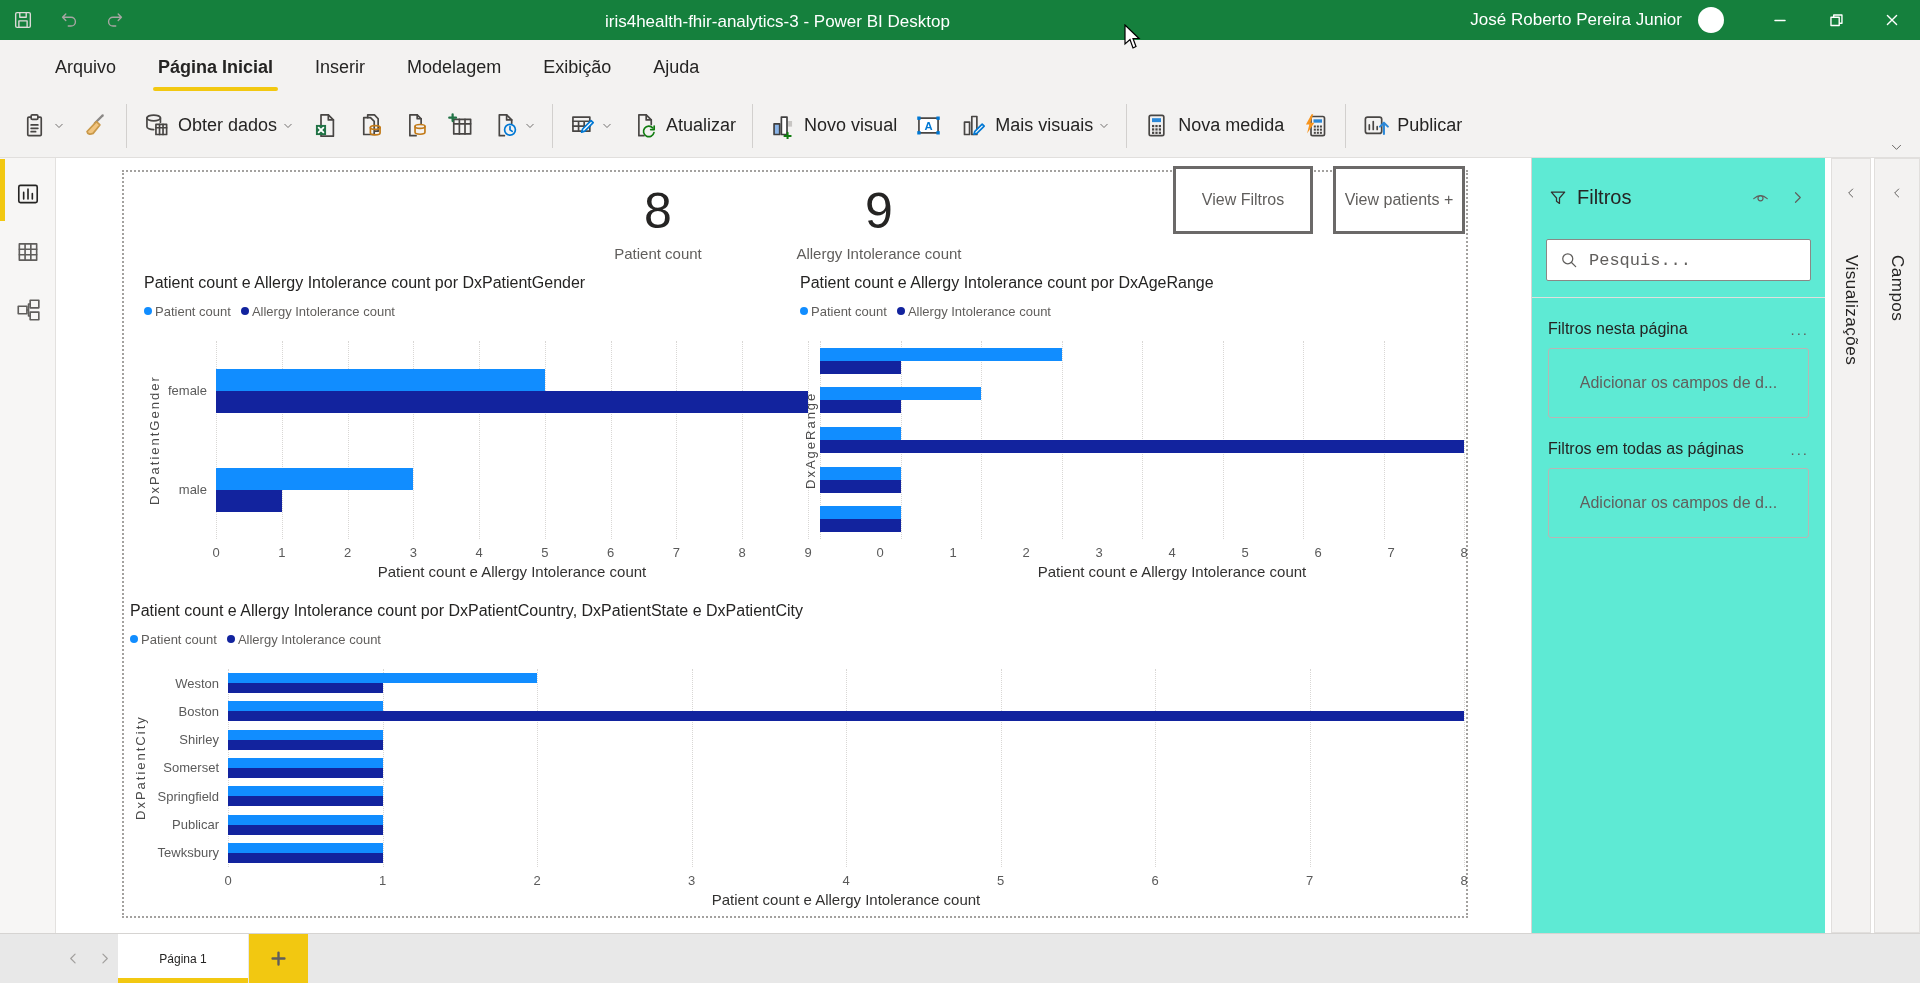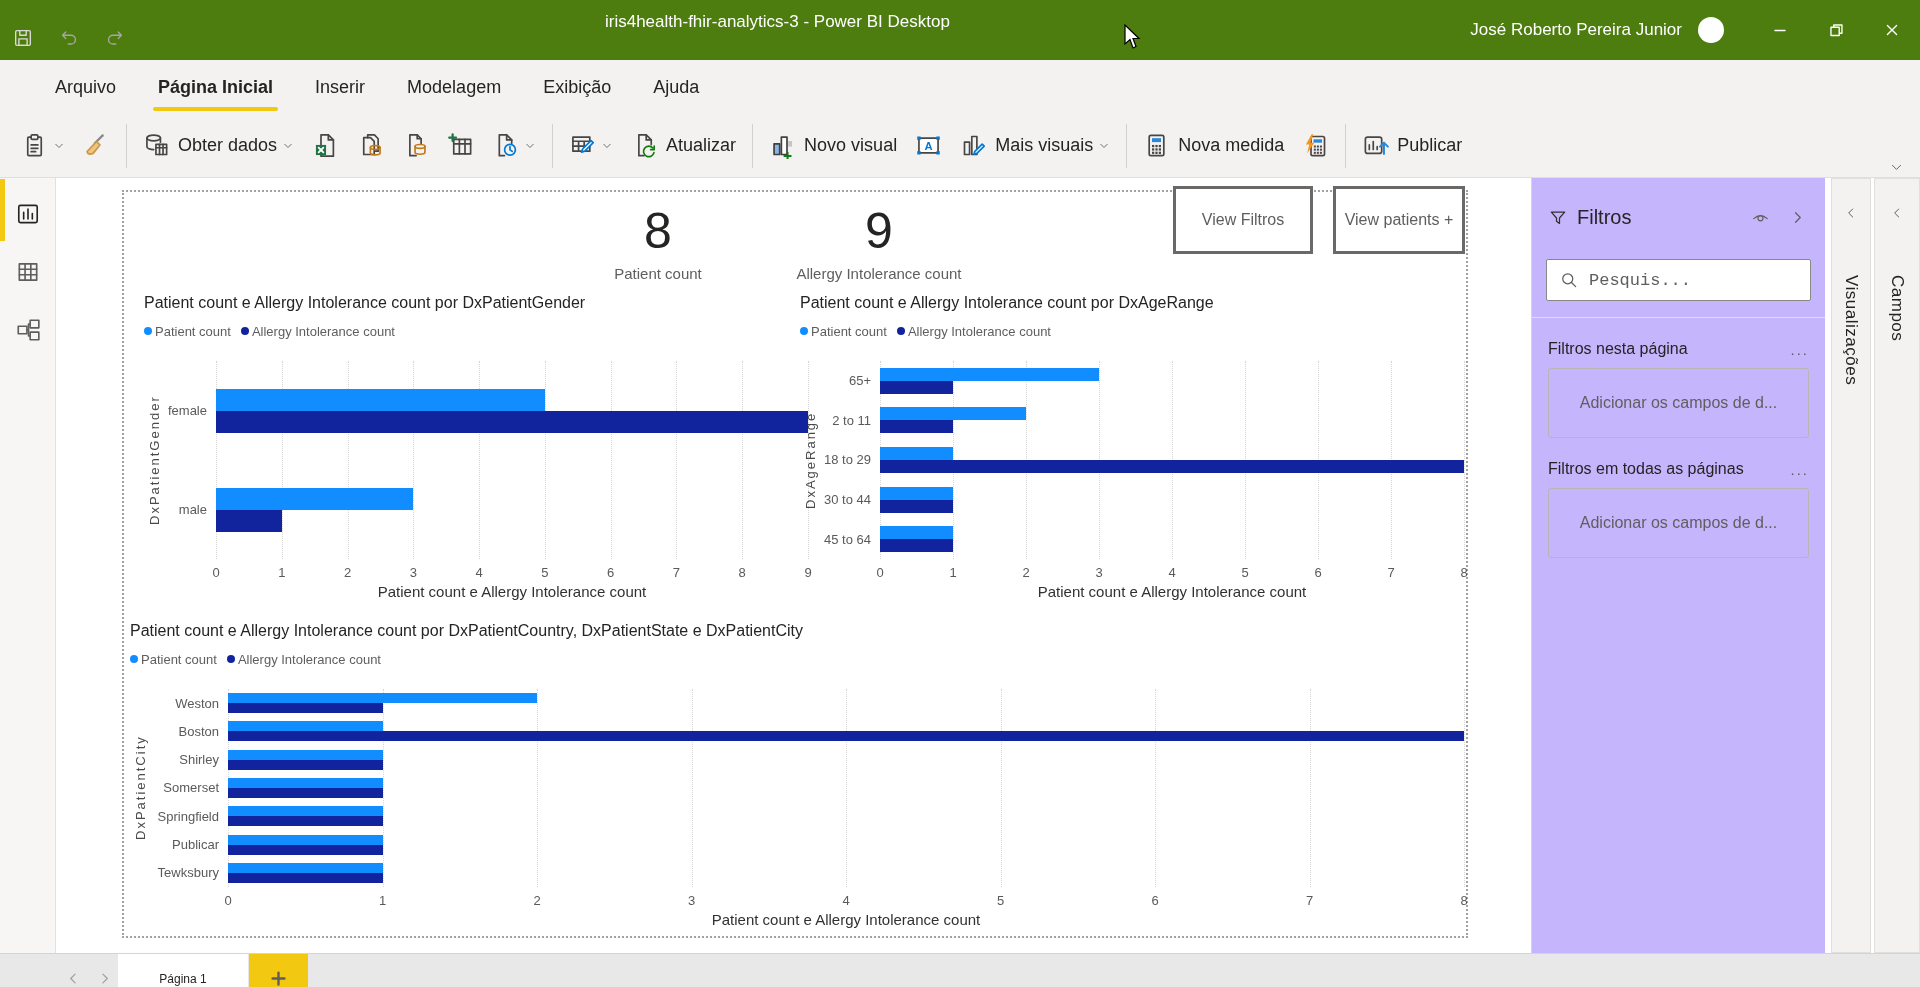--- a/index.html
+++ b/index.html
@@ -1,20 +1,20 @@
 <!DOCTYPE html>
 <html style="--accent: #F2C811;"><head>
 <meta charset="utf-8">
 <style>
   html,body{margin:0;padding:0}
   body{width:1920px;height:987px;overflow:hidden;font-family:"Liberation Sans",sans-serif;background:#fff;position:relative}
   *{box-sizing:border-box}
 
   
-  .titlebar{height:60px;background:#4d7c0f;display:flex;align-items:flex-end;color:#fff;position:relative}
+  .titlebar{height:40px;background:#15803d;display:flex;align-items:center;color:#fff;position:relative}
   .tb-icon{width:46px;height:44px;display:flex;align-items:center;justify-content:center}
   .tb-icon svg{width:22px;height:22px}
   .win-title{position:absolute;left:605px;top:0;height:44px;display:flex;align-items:center;font-size:17px;color:#fff;white-space:nowrap}
   .titlebar-right{margin-left:auto;display:flex;align-items:center;height:100%}
   .user-name{font-size:17px;margin-right:16px;color:#fff;white-space:nowrap}
   .avatar{width:26px;height:26px;border-radius:50%;background:#fff;margin-right:28px}
   .win-btn{width:56px;height:44px;display:flex;align-items:center;justify-content:center}
   .win-btn svg{width:22px;height:22px}
 
   
@@ -64,21 +64,21 @@
   .cats{display:flex;flex-direction:column;height:198px}
   .cat{flex:1;display:flex;align-items:center;justify-content:flex-end;padding-right:9px;font-size:13px;color:#5a5a5a;white-space:nowrap}
   .plot{flex:1;position:relative;height:198px;display:flex;flex-direction:column}
   .gridline{position:absolute;top:0;bottom:0;border-left:1px dotted #d9d7d5;z-index:0}
   .prow{display:flex;flex-direction:column;justify-content:center;position:relative;z-index:1}
   .xticks{position:relative;height:24px;font-size:13px;color:#5a5a5a}
   .xtick{position:absolute;top:6px;transform:translateX(-50%)}
   .x-title{font-size:15px;color:#323130;text-align:center;margin-top:0}
 
   
-  .filters{width:294px;background:#c4b5fd;border-left:1px solid #d8d6d4;font-size:16px;flex:none}
+  .filters{width:294px;background:#5eead4;border-left:1px solid #d8d6d4;font-size:16px;flex:none}
   .f-header{display:flex;align-items:center;padding:28px 18px 0 16px}
   .f-funnel{width:20px;height:20px;margin-right:9px;flex:none}
   .f-title{font-size:20px;color:#252423;flex:1}
   .f-hicon{width:19px;height:19px;margin-left:18px;color:#605E5C;flex:none}
   .f-search{margin:30px 14px 0;position:relative;height:42px;border:1px solid #8a8886;border-radius:2px;background:#fff}
   .f-search-icon{position:absolute;left:12px;top:10px;width:20px;height:20px}
   .f-search input{border:none;outline:none;font-size:17px;color:#252423;width:100%;height:100%;padding-left:42px;background:transparent;font-family:Liberation Mono, monospace}
   .f-search input::placeholder{color:#605E5C}
   .f-divider{height:1px;background:#e1dfdd;margin-top:16px}
   .f-section{display:flex;align-items:center;margin:22px 16px 0;color:#252423}
@@ -484,27 +484,20 @@
               <span class="legend-dot" style="background: rgb(17, 141, 255);"></span>
               <span>Patient count</span>
             </span>
             <span class="legend-item">
               <span class="legend-dot" style="background: rgb(18, 35, 158);"></span>
               <span>Allergy Intolerance count</span>
             </span>
           </div>
           <div class="chart-body">
             <div class="y-label">DxAgeRange</div>
-            <div class="cats" style="width: 60px;">
-              <div class="cat">65+</div>
-              <div class="cat">2 to 11</div>
-              <div class="cat">18 to 29</div>
-              <div class="cat">30 to 44</div>
-              <div class="cat">45 to 64</div>
-            </div>
             <div class="plot">
               <div class="gridline" style="left: 0%;"></div>
               <div class="gridline" style="left: 12.5%;"></div>
               <div class="gridline" style="left: 25%;"></div>
               <div class="gridline" style="left: 37.5%;"></div>
               <div class="gridline" style="left: 50%;"></div>
               <div class="gridline" style="left: 62.5%;"></div>
               <div class="gridline" style="left: 75%;"></div>
               <div class="gridline" style="left: 87.5%;"></div>
               <div class="gridline" style="left: 100%;"></div>

